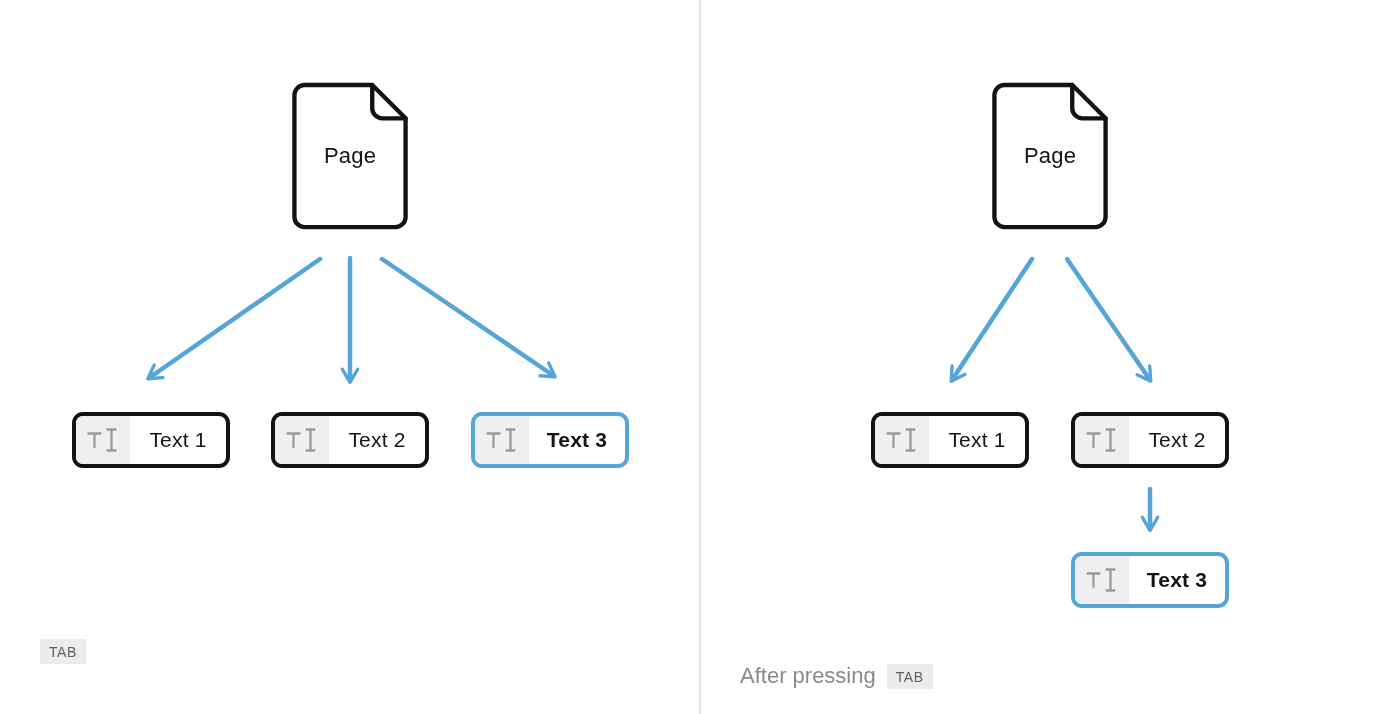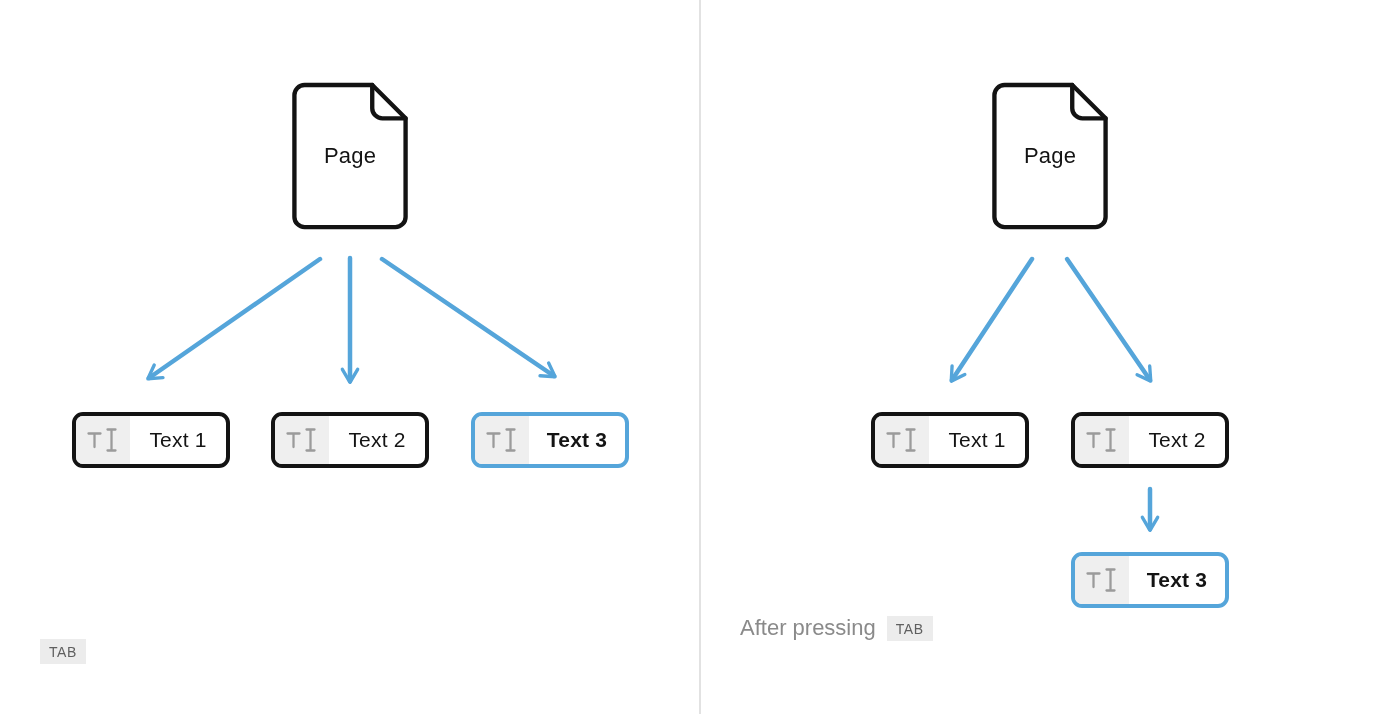--- a/index.html
+++ b/index.html
@@ -219,20 +219,20 @@
     <div class="text-block highlighted" style="left: 1071px; top: 552px;">
       <div class="block-icon-cell">
         <svg width="36" height="28" viewBox="0 0 36 28">
           <path class="cursor-icon-stroke" d="M3.5 7.5 H15.5 M9.5 7.5 V21"></path>
           <path class="cursor-icon-stroke" d="M22.5 3.5 H30.5 M26.5 3.5 V24.5 M22.5 24.5 H30.5"></path>
         </svg>
       </div>
       <div class="block-label">Text 3</div>
     </div>
 
-    <div class="caption" style="left: 740px; top: 615px;">
+    <div class="caption" style="left: 740px; top: 663px;">
       <span>After pressing</span>
       <span class="key-badge">TAB</span>
     </div>
 
   </div>
 
 </div>
 
 </body></html>

